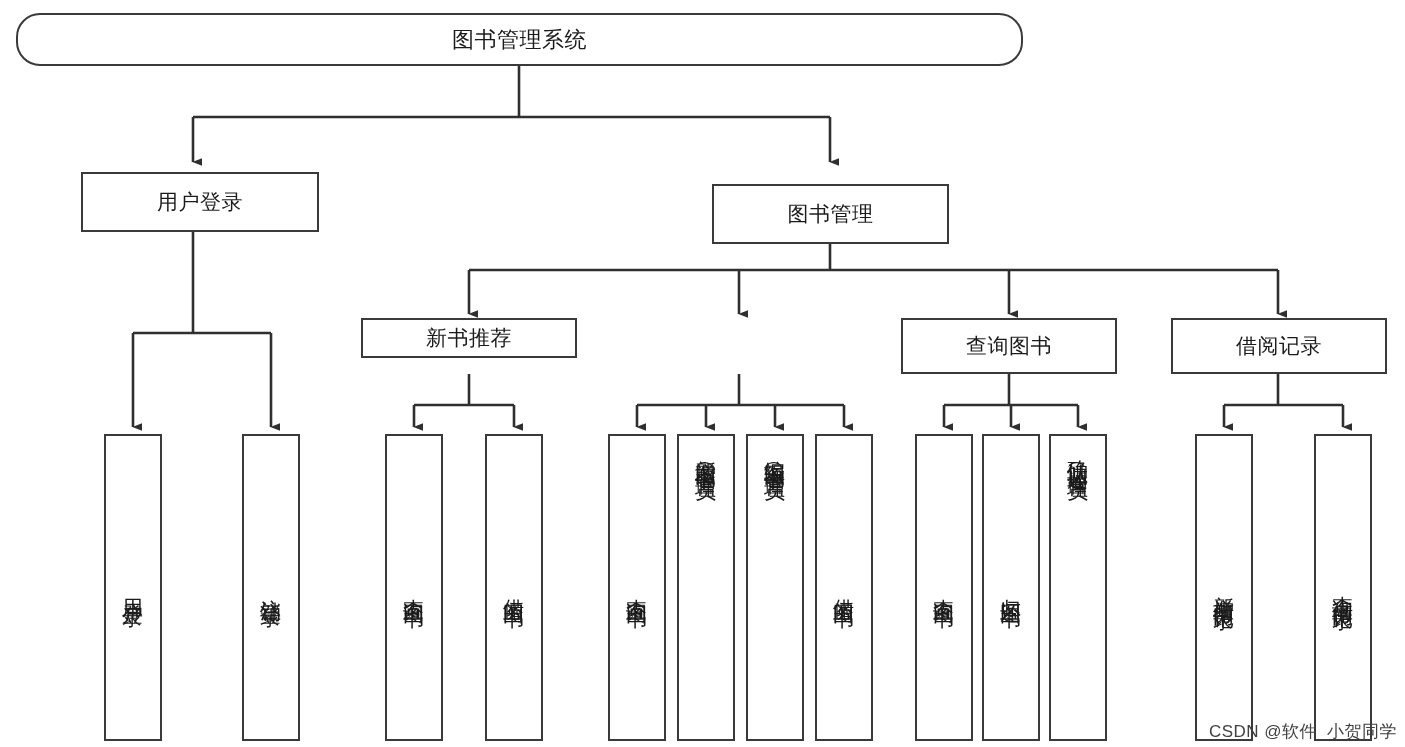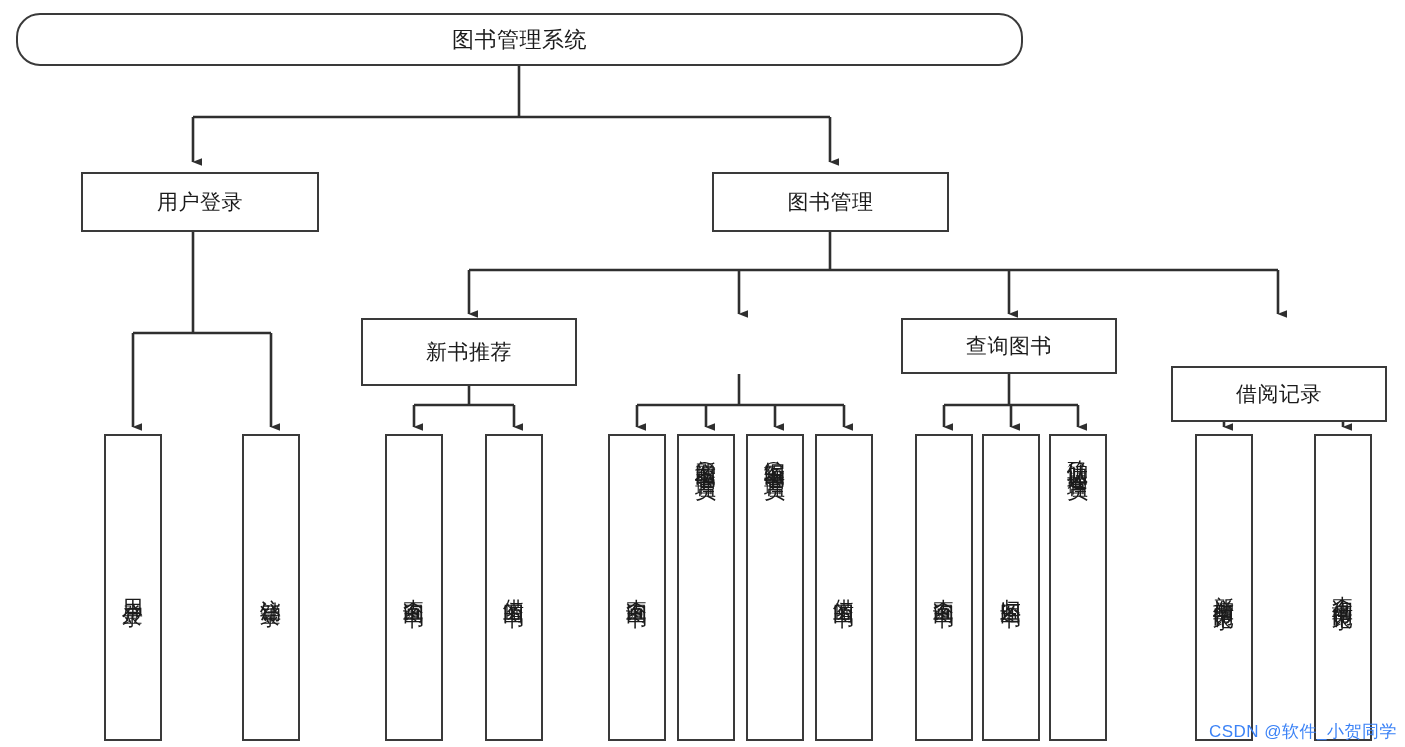--- a/index.html
+++ b/index.html
@@ -66,21 +66,21 @@
   
   .node.vert.mid {
     align-items: center;
     padding-top: 0;
   }
   #watermark {
     position: absolute;
     right: 8px;
     bottom: 4px;
     font-size: 17px;
-    color: #3b82f6;
+    color: #404040;
     letter-spacing: 0.5px;
     z-index: 3;
     white-space: nowrap;
   }
 </style>
 </head>
 <body>
 
 <div id="canvas">
 
@@ -135,31 +135,31 @@
     </g>
   </svg>
 
   <div class="node horiz root" style="left:16px; top:13px; width:1007px; height:53px;border-radius:24px;">
     <span class="label">图书管理系统</span>
   </div>
 
   <div class="node horiz" style="left:81px; top:172px; width:238px; height:60px;">
     <span class="label">用户登录</span>
   </div>
-  <div class="node horiz" style="left:712px; top:172px; width:237px; height:60px;">
+  <div class="node horiz" style="left:712px; top:184px; width:237px; height:60px;">
     <span class="label">图书管理</span>
   </div>
 
-  <div class="node horiz" style="left:361px; top:318px; width:216px; height:68px;">
+  <div class="node horiz" style="left:361px; top:318px; width:216px; height:40px;">
     <span class="label">新书推荐</span>
   </div>
   <div class="node horiz" style="left:901px; top:318px; width:216px; height:56px;">
     <span class="label">查询图书</span>
   </div>
-  <div class="node horiz" style="left:1171px; top:318px; width:216px; height:56px;margin-top:48px;">
+  <div class="node horiz" style="left:1171px; top:318px; width:216px; height:56px;">
     <span class="label">借阅记录</span>
   </div>
 
   <div class="node vert mid" style="left:104px; top:434px; width:58px; height:307px;">
     <span class="label">用户登录</span>
   </div>
   <div class="node vert mid" style="left:242px; top:434px; width:58px; height:307px;">
     <span class="label">注销登录</span>
   </div>
 

